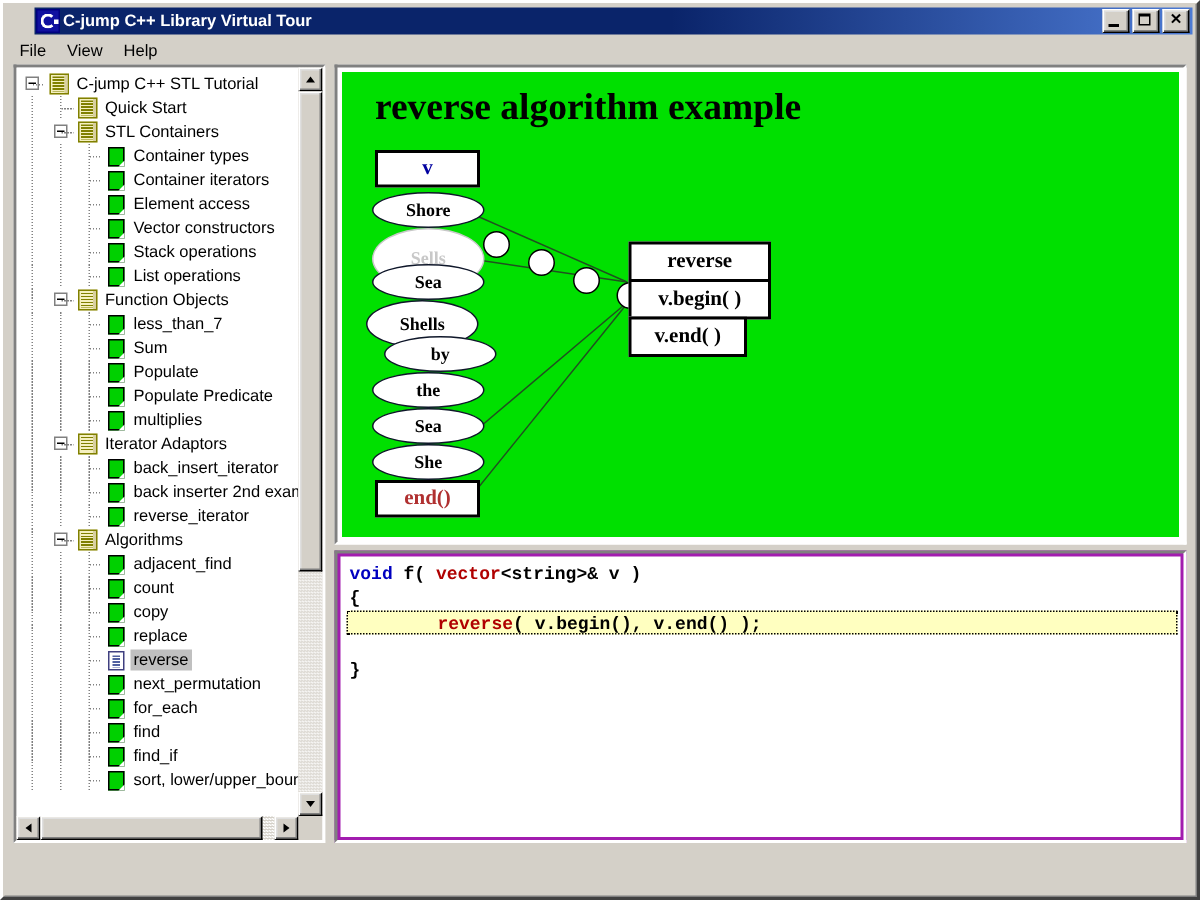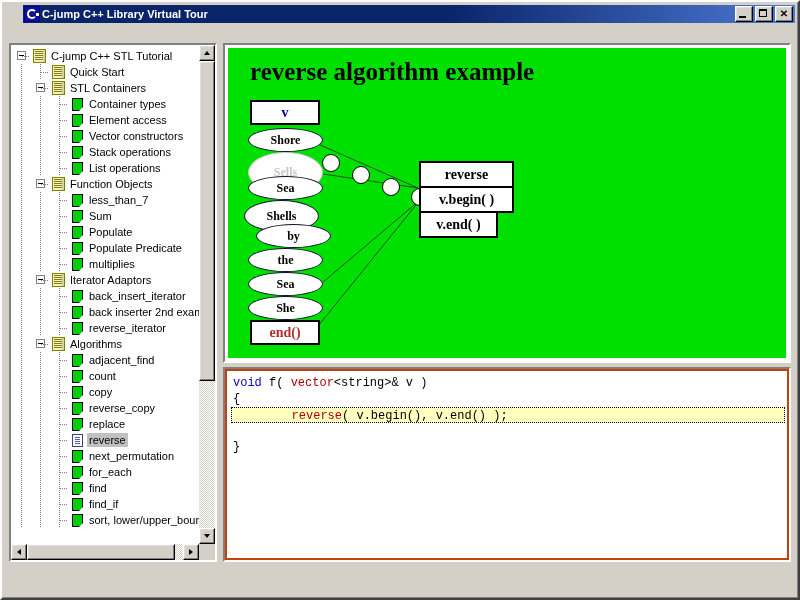--- a/index.html
+++ b/index.html
@@ -211,21 +211,21 @@
   .dcirc{
     position:absolute;background:#ffffff;border:1px solid #000;border-radius:50%;
     box-sizing:border-box;
   }
   
   #code-wrap{
     position:absolute;left:0;top:324px;right:0;bottom:0;
     border:2px solid;
     border-color:#808080 #ffffff #ffffff #808080;
     box-sizing:border-box;
-    background:#c2410c;overflow:hidden;
+    background:#a21caf;overflow:hidden;font-weight:bold;
   }
   #code{
     position:absolute;left:2px;top:2px;right:2px;bottom:2px;
     background:#fff;
     font-family:"Liberation Mono", monospace;
     font-size:12px;line-height:16px;color:#000;
     padding:4px 0 0 4px;
     white-space:pre;
   }
   .cl{height:16px;padding-left:2px;}
@@ -278,20 +278,25 @@
           </div>
       <div class="tb-btn">
             <span class="mk-max"></span>
           </div>
       <div class="tb-btn">
             <span class="mk-close">✕</span>
           </div>
     </div>
   </div>
 
+  <div id="menubar">
+    <div class="menu-item">File</div>
+    <div class="menu-item">View</div>
+    <div class="menu-item">Help</div>
+  </div>
 
   <div id="client">
 
     <div id="tree-pane">
       <div id="tree-scrollview">
         <div id="tree">
               <div class="tnode">
                 <div class="tw">
                   <div class="expander"></div>
                   <div class="dline-h"></div>
@@ -340,20 +345,34 @@
                   <div class="dline"></div>
                 </div>
                 <div class="tw">
                   <div class="dline"></div>
                 </div>
                 <div class="tw">
                   <div class="dline-h"></div>
                   <div class="dline"></div>
                 </div>
                 <div class="icon-page"></div>
+                <span class="tlabel">Container iterators</span>
+              </div>
+              <div class="tnode">
+                <div class="tw">
+                  <div class="dline"></div>
+                </div>
+                <div class="tw">
+                  <div class="dline"></div>
+                </div>
+                <div class="tw">
+                  <div class="dline-h"></div>
+                  <div class="dline"></div>
+                </div>
+                <div class="icon-page"></div>
                 <span class="tlabel">Element access</span>
               </div>
               <div class="tnode">
                 <div class="tw">
                   <div class="dline"></div>
                 </div>
                 <div class="tw">
                   <div class="dline"></div>
                 </div>
                 <div class="tw">
@@ -570,34 +589,20 @@
                 </div>
                 <div class="tw">
                   <div class="dline"></div>
                 </div>
                 <div class="tw">
                   <div class="dline-h"></div>
                   <div class="dline"></div>
                 </div>
                 <div class="icon-page"></div>
                 <span class="tlabel">copy</span>
-              </div>
-              <div class="tnode">
-                <div class="tw">
-                  <div class="dline"></div>
-                </div>
-                <div class="tw">
-                  <div class="dline"></div>
-                </div>
-                <div class="tw">
-                  <div class="dline-h"></div>
-                  <div class="dline"></div>
-                </div>
-                <div class="icon-page"></div>
-                <span class="tlabel">reverse_copy</span>
               </div>
               <div class="tnode">
                 <div class="tw">
                   <div class="dline"></div>
                 </div>
                 <div class="tw">
                   <div class="dline"></div>
                 </div>
                 <div class="tw">
                   <div class="dline-h"></div>

